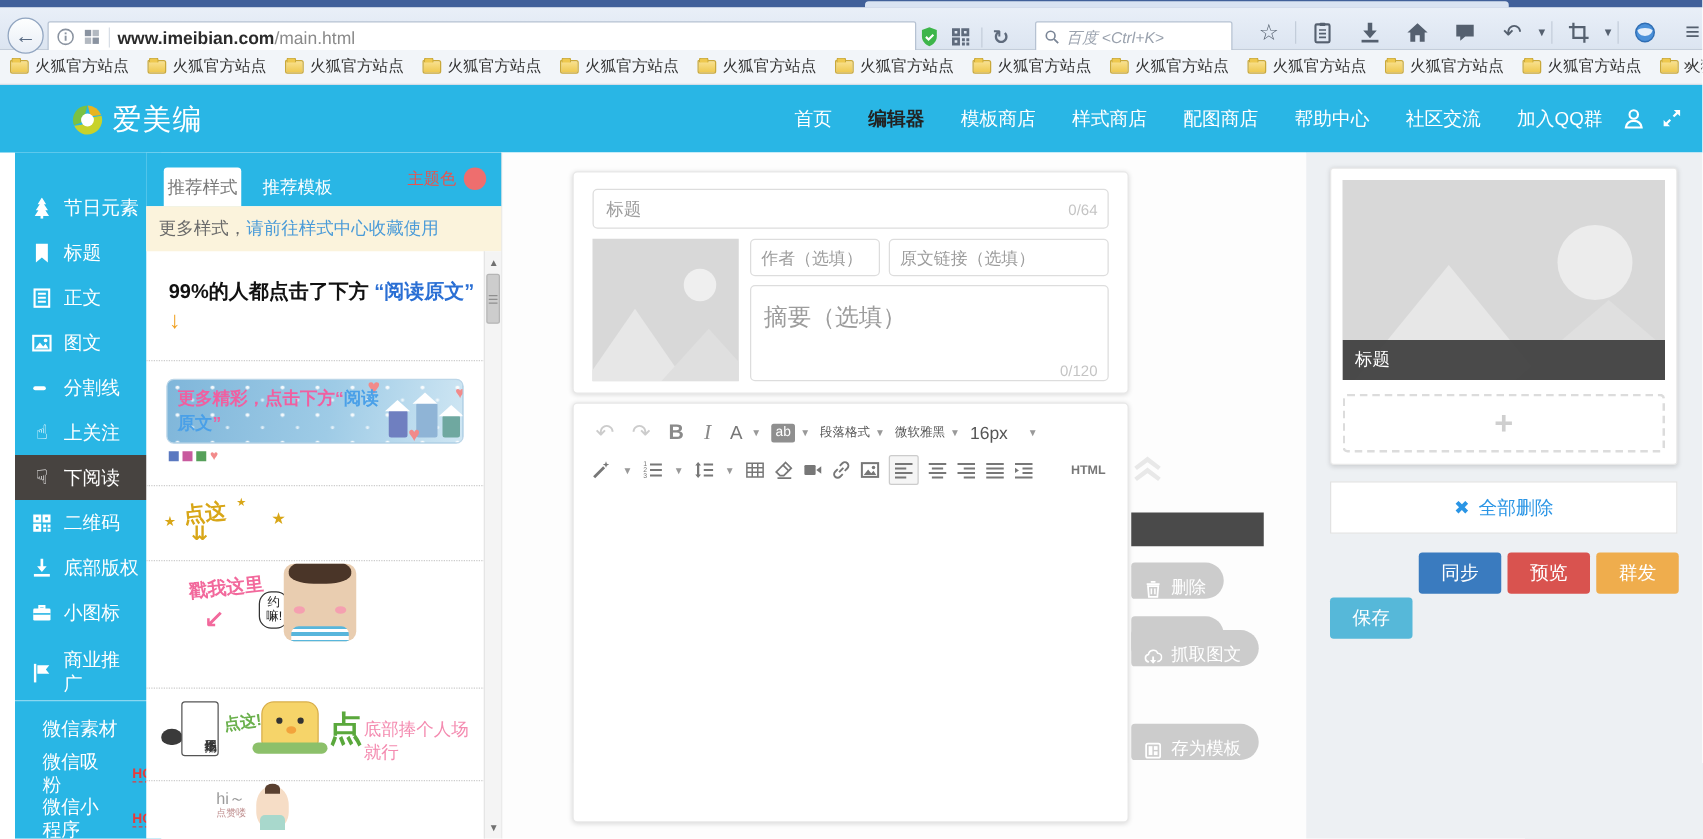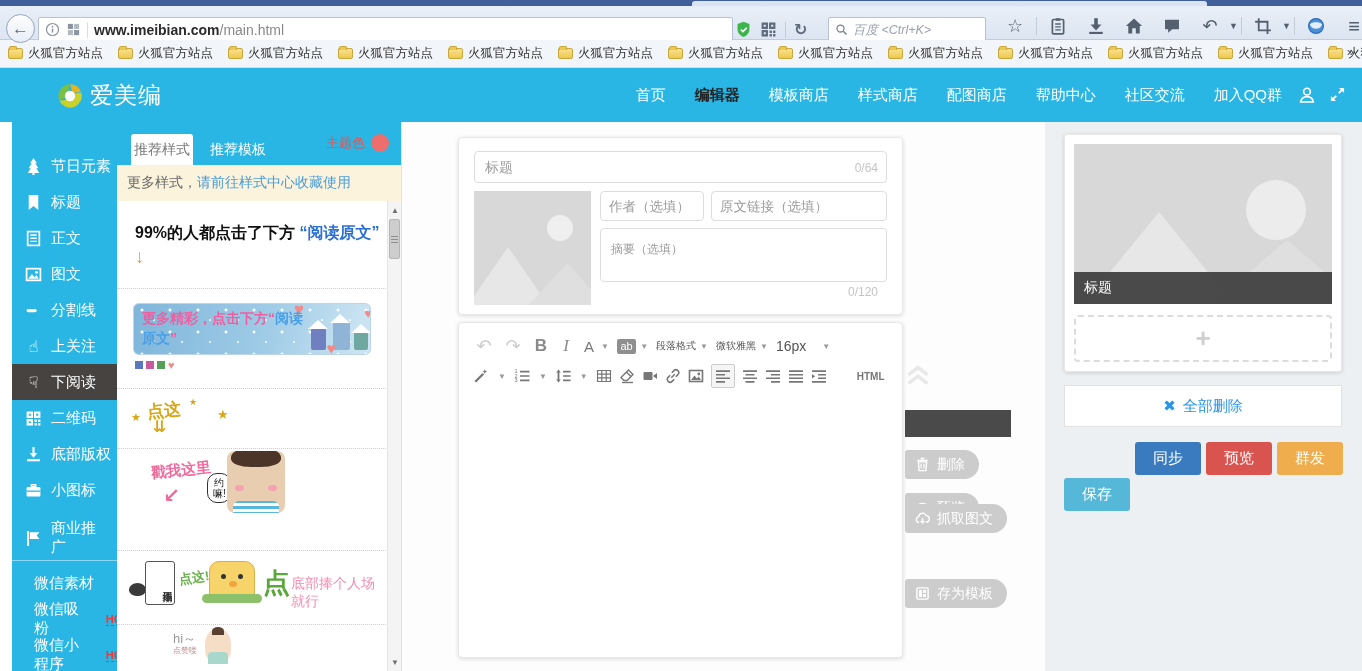--- a/index.html
+++ b/index.html
@@ -172,21 +172,21 @@
   .ph .m2 { clip-path:polygon(50% 0,100% 100%,0 100%); background:#dfdfdf; }
   #cover-thumb .sun { width:26px; height:26px; right:18px; top:24px; }
   #cover-thumb .m1 { left:-6px; width:80px; height:58px; }
   #cover-thumb .m2 { right:-14px; width:76px; height:42px; }
   #info-right { flex:1; display:flex; flex-direction:column; gap:7px; }
   #row-author-link { display:flex; gap:7px; }
   #author-wrap { width:104px; flex:0 0 104px; }
   #author-wrap input, #link-wrap input { height:30px; font-size:13.5px; padding:0 8px; }
   #link-wrap { flex:1; }
   #summary-wrap { flex:1; }
-  #summary-wrap textarea { height:54px; padding:12px 10px; font-size:12px; }
+  #summary-wrap textarea { height:77px; padding:12px 10px; font-size:19px; }
 
   #editor-card { left:458px; top:322px; width:445px; height:336px; }
   #ed-toolbar { padding:8px 10px 4px 14px; }
   .tb-row { display:flex; align-items:center; height:30px; }
   .tb-btn { display:flex; align-items:center; justify-content:center; color:#777; cursor:pointer; margin-right:7px; }
   .tb-btn .icon { width:16px; height:16px; color:#777; }
   .tb-caret { font-size:8px; color:#999; margin:0 8px 0 2px; }
   .tb-dis { color:#ccc; font-size:18px; width:22px; }
   #tb-bold { font-weight:bold; font-size:17px; color:#8a8a8a; width:20px; }
   #tb-italic { font-style:italic; font-family:"Liberation Serif",serif; font-size:17px; color:#8a8a8a; width:16px; }
@@ -195,21 +195,21 @@
   .tb-select { font-size:10px; color:#555; margin-right:2px; white-space:nowrap; }
   #tb-size { font-size:14px; }
   .tb-box { border:1px solid #ccc; background:#f5f5f5; border-radius:2px; }
   #tb-html { font-size:10px; font-weight:bold; color:#777; letter-spacing:0;margin-left:23px; }
   .tb-btn.boxed { width:24px; height:24px; }
   #ed-content { position:absolute; top:78px; left:1px; right:1px; bottom:1px; background:#fff; border-radius:0 0 4px 4px; }
 
   
   #scroll-top { left:903px; top:358px; width:30px; height:32px; color:#e8e8e8; }
   #dark-box { left:905px; top:410px; width:106px; height:27px; background:#4a4a4a; }
-  .act-btn { position:absolute; left:905px; height:29px; background:#ccc; color:#fff; border:none; border-radius:3px 15px 15px 3px; display:flex; align-items:center; gap:7px; padding:0 14px 0 10px; font-size:14px; font-family:inherit; cursor:pointer; }
+  .act-btn { position:absolute; left:905px; height:29px; background:#ccc; color:#fff; border:none; border-radius:3px 15px 15px 3px; display:flex; align-items:flex-end; gap:7px; padding:0 14px 0 10px; font-size:14px; font-family:inherit; cursor:pointer; }
   .act-btn .icon { width:15px; height:15px; color:#fff; }
 
   
   #right-bg { top:122px; left:1045px; width:317px; height:549px; background:#edf0f3; }
   #article-card { left:1064px; top:134px; width:278px; height:238px; padding:9px; border-radius:3px; }
   #article-thumb { width:100%; height:160px; cursor:pointer; }
   #article-thumb .sun { width:60px; height:60px; right:26px; top:36px; background:#ececec; }
   #article-thumb .m1 { left:10px; width:150px; height:92px; }
   #article-thumb .m2 { right:-30px; width:150px; height:64px; }
   #thumb-titlebar { position:absolute; left:0; bottom:0; width:100%; height:32px; background:rgba(52,52,52,.88); color:#fff; font-size:14px; display:flex; align-items:center; padding-left:10px; }

